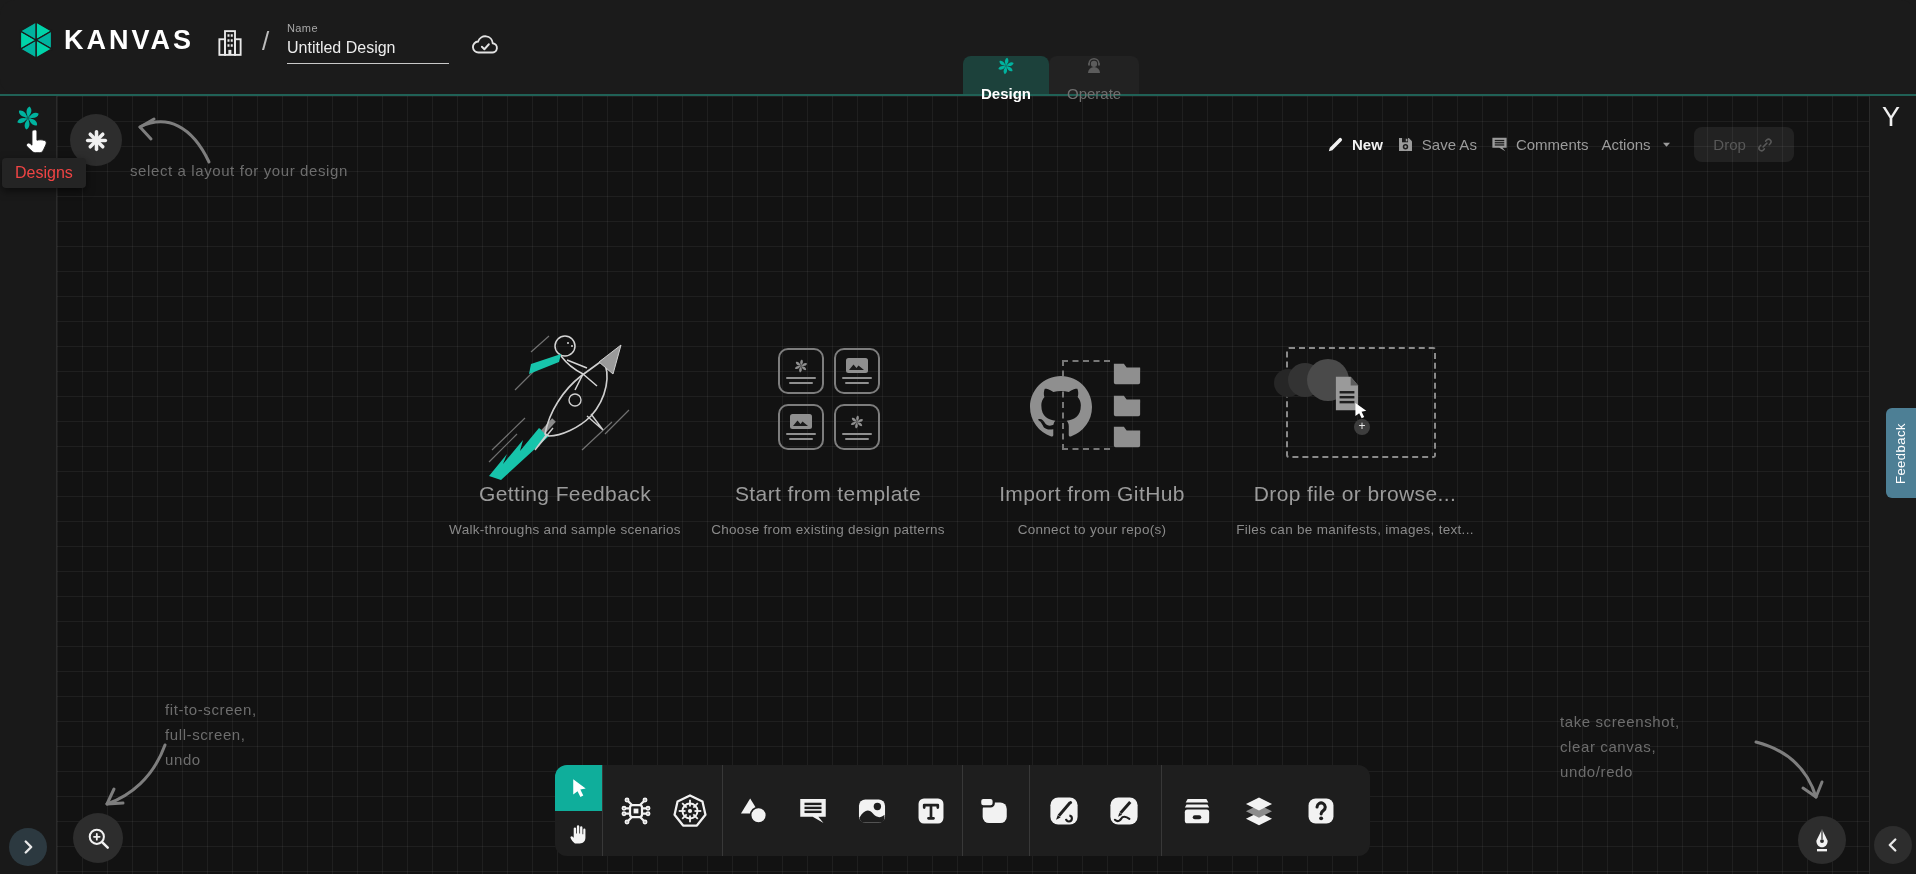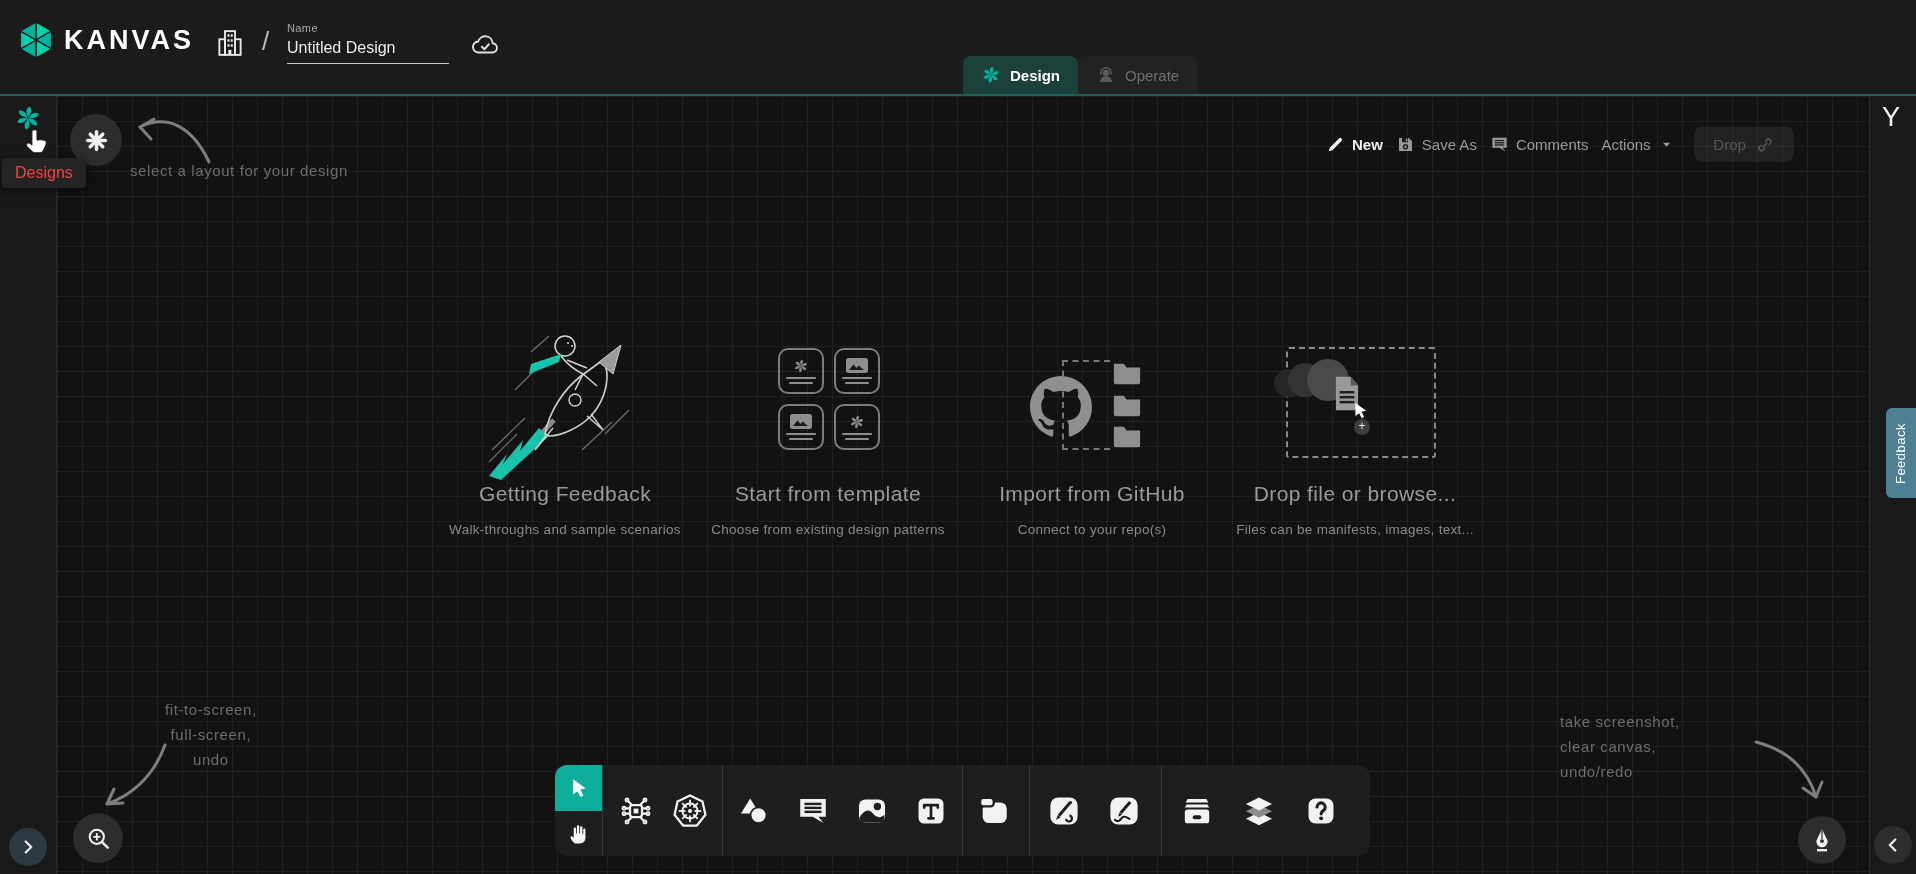--- a/index.html
+++ b/index.html
@@ -13,21 +13,21 @@
   .org-icon { position:absolute; left:215px; top:28px; color:#e8e8e8; }
   .path-sep { position:absolute; left:262px; top:26px; font-size:26px; color:#bdbdbd; font-weight:300; }
   .name-block { position:absolute; left:287px; top:22px; }
   .name-label { font-size:11px; color:#a8a8a8; letter-spacing:.4px; }
   .name-input { display:block; margin-top:3px; width:162px; background:transparent; border:none; border-bottom:1px solid #c9c9c9; color:#ececec; font-size:16px; font-family:"Liberation Sans",sans-serif; padding:2px 0 6px 0; outline:none; }
   .cloud-icon { position:absolute; left:470px; top:30px; color:#e3e3e3; }
   .hdr-right { position:absolute; right:0; top:0; height:94px; }
 
   
   .tabs { position:absolute; left:963px; top:56px; display:flex; z-index:6; }
-  .tab { height:38px; display:flex; align-items:center; gap:9px; padding:0 18px; border-radius:8px 8px 0 0; font-size:15px; cursor:pointer; }
+  .tab { height:38px; display:flex; align-items:center; gap:9px; padding:0 18px; border-radius:8px 8px 0 0; font-size:15px; cursor:pointer;flex-direction:column; }
   .tab.active { background:#1C413B; color:#fff; font-weight:bold; }
   .tab.inactive { background:#222222; color:#6f6f6f; }
 
   
   .teal-line { position:absolute; left:0; top:94px; width:1916px; height:2px; background:#206156; z-index:4; }
   .canvas { position:absolute; left:57px; top:96px; right:47px; bottom:0; background-color:#121212;
     background-image:linear-gradient(rgba(255,255,255,0.055) 1px, transparent 1px),
                      linear-gradient(90deg, rgba(255,255,255,0.055) 1px, transparent 1px);
     background-size:25px 25px; z-index:1; }
   .left-rail { position:absolute; left:0; top:96px; width:57px; bottom:0; background:#191919; border-right:1px solid #2b2b2b; z-index:2; }
@@ -42,21 +42,21 @@
   
   .designs-icon { position:absolute; left:14px; top:104px; color:#00B39F; cursor:pointer; z-index:3; }
   .pointer-hand { position:absolute; left:24px; top:128px; z-index:4; color:#fff; }
   .tooltip { position:absolute; left:2px; top:158px; padding:6px 13px; background:#242424; border-radius:4px; color:#ef4444; font-size:16px; box-shadow:0 3px 8px rgba(0,0,0,.55); z-index:4; }
   .layout-btn { position:absolute; left:70px; top:114px; width:52px; height:52px; border-radius:50%; background:#2d2d2d; border:none; display:flex; align-items:center; justify-content:center; color:#f0f0f0; cursor:pointer; z-index:3; }
 
   
   .hint { position:absolute; color:#6d6d6d; font-size:15px; letter-spacing:.6px; z-index:3; }
   .hint div { line-height:25px; }
   .hint.layout-hint { left:130px; top:162px; }
-  .hint.zoom-hint { left:165px; top:697px;text-align:center; }
+  .hint.zoom-hint { left:165px; top:697px; }
   .hint.act-hint { left:1560px; top:709px; width:190px; text-align:left; }
   .arrows { position:absolute; inset:0; width:1916px; height:874px; pointer-events:none; z-index:3; }
 
   
   .card { position:absolute; top:330px; width:240px; height:230px; cursor:pointer; z-index:3; }
   .card-art { position:absolute; left:0; top:0; width:240px; height:148px; }
   .card-title { position:absolute; top:152px; width:100%; text-align:center; font-size:21px; color:#9b9b9b; letter-spacing:.4px; }
   .card-sub { position:absolute; top:192px; width:100%; text-align:center; font-size:13.5px; color:#8a8a8a; letter-spacing:.3px; }
   .tpl-grid { position:absolute; left:70px; top:18px; display:grid; grid-template-columns:46px 46px; grid-template-rows:46px 46px; gap:10px; }
   .tpl-cell { border:2px solid #7d7d7d; border-radius:10px; display:flex; flex-direction:column; align-items:center; justify-content:center; gap:3px; color:#8f8f8f; }

